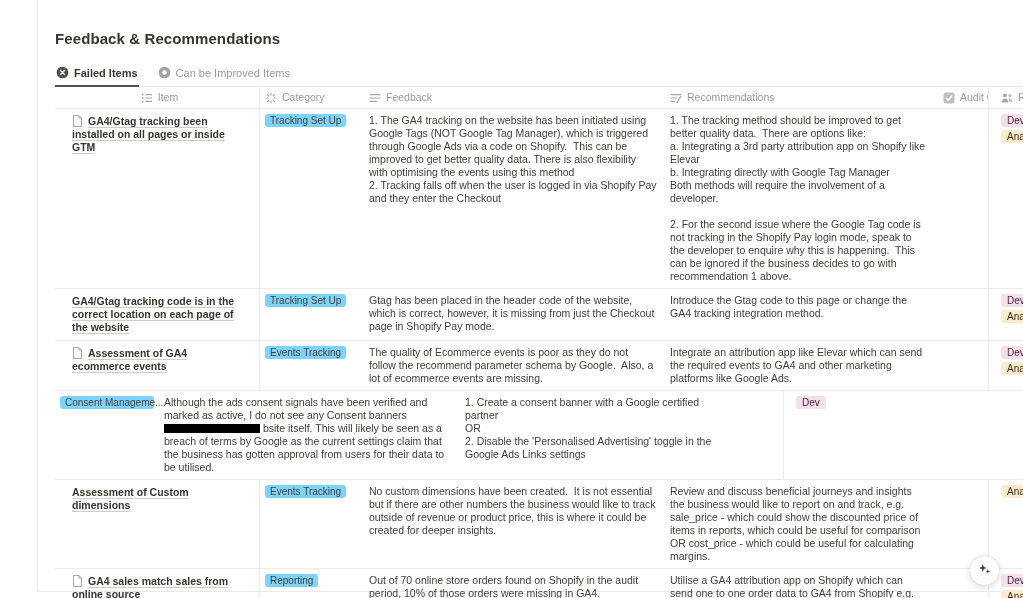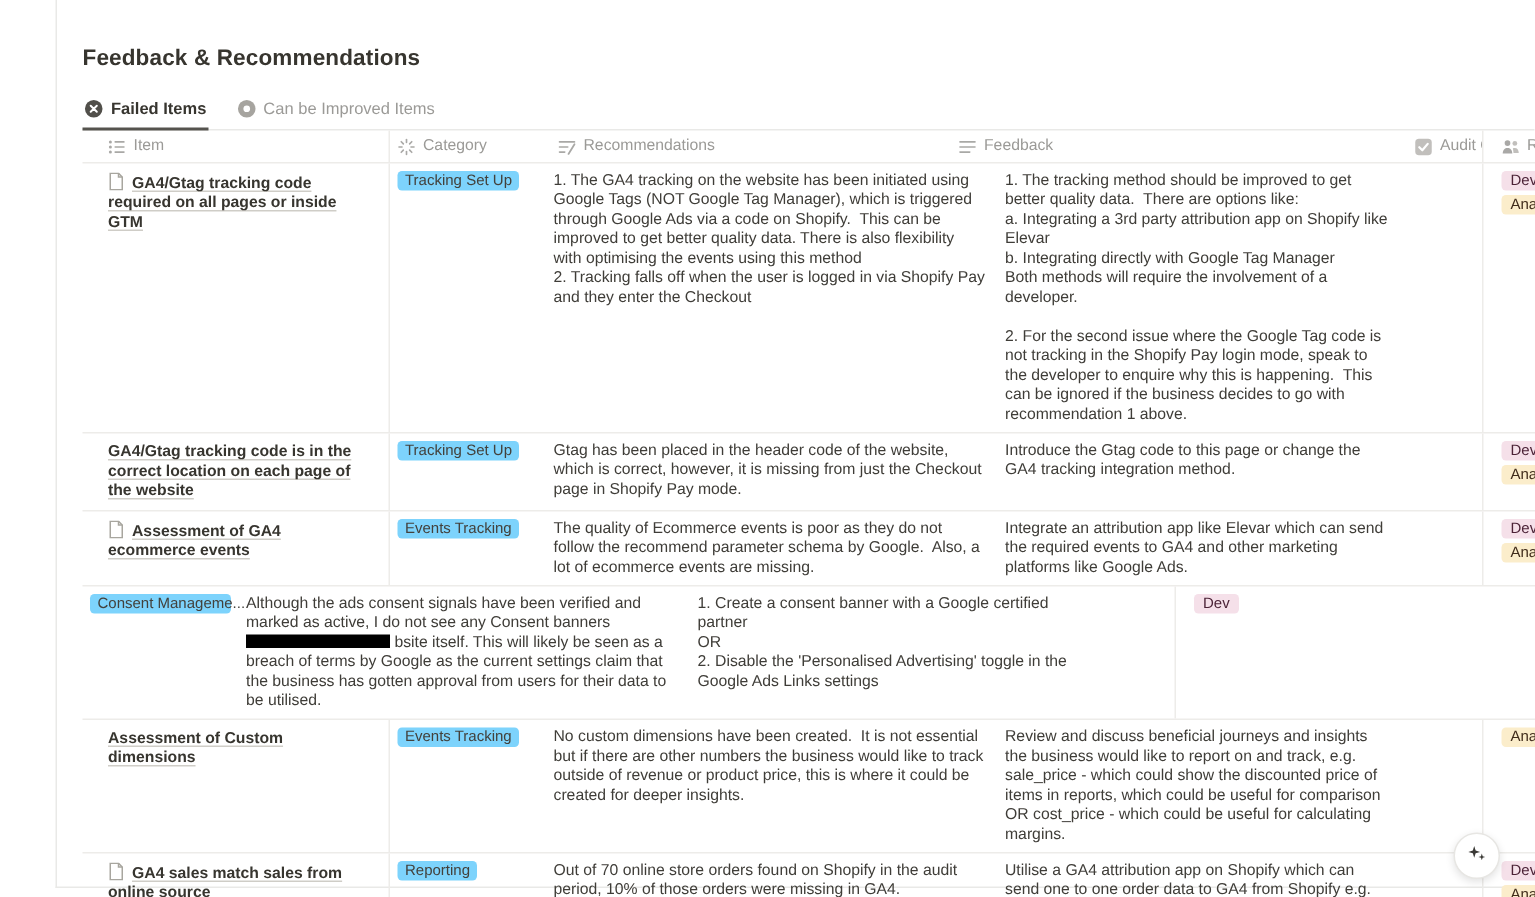--- a/index.html
+++ b/index.html
@@ -16,21 +16,21 @@
     border-bottom:1px solid #E9E9E7; width:968px; }
   .tab { display:flex; align-items:center; gap:5px; padding:3px 1px 6px 1px; font-size:11px;
     color:#9B9A97; font-weight:500; cursor:pointer; border-bottom:2px solid transparent; margin-bottom:-1px; }
   .tab.active { color:#37352F; font-weight:600; border-bottom-color:#55534E; }
   .tab-ic { width:13px; height:13px; display:inline-block; flex:none; }
 
   
   .tbl { width:990px; font-size:10.5px; line-height:13px; }
   .tr { display:flex; border-bottom:1px solid #EDECE9; align-items:stretch; }
   .c { padding:5px 8px; }
-  .c-item { width:205px; border-right:1px solid #EDECE9; padding:6px 12px 6px 17px; }
+  .c-item { width:205px; border-right:1px solid #EDECE9; padding:6px 12px 6px 17px;justify-content:center; }
   .c-cat  { width:107px; padding-left:5px; }
   .c-fb   { width:298px; padding-left:2px; }
   .c-rec  { width:270px; padding-left:5px; }
   .c-audit{ width:54px;  border-right:1px solid #EDECE9; }
   .c-resp { width:46px;  padding:5px 0 5px 12px; }
 
   .thead { color:#9B9A97; font-size:10.5px; }
   .thead .c { padding-top:4px; padding-bottom:4px; display:flex; align-items:center; gap:5px;
     white-space:nowrap; overflow:hidden; }
   .h-ic { width:12px; height:12px; flex:none; opacity:.85; }
@@ -113,36 +113,36 @@
                 <path d="M9 6 H11"></path>
                 <path d="M2.5 2.5 L3.9 3.9"></path>
                 <path d="M8.1 8.1 L9.5 9.5"></path>
                 <path d="M9.5 2.5 L8.1 3.9"></path>
                 <path d="M3.9 8.1 L2.5 9.5"></path>
               </g>
             </svg>
         </span>
         <span>Category</span>
       </div>
+      <div class="c c-fb">
+        <span class="h-ic">
+          <svg viewBox="0 0 12 12">
+              <path d="M1 2.6 H11 M1 6 H11 M1 9.4 H7.5" stroke="#9B9A97" stroke-width="1.1" stroke-linecap="round"></path>
+            </svg>
+        </span>
+        <span>Feedback</span>
+      </div>
       <div class="c c-rec">
         <span class="h-ic">
           <svg viewBox="0 0 12 12">
               <path d="M1 2.6 H11 M1 6 H6.5 M1 9.4 H4.5" stroke="#9B9A97" stroke-width="1.1" stroke-linecap="round"></path>
               <path d="M7 10.6 L11 4.2" stroke="#9B9A97" stroke-width="1.2" stroke-linecap="round"></path>
             </svg>
         </span>
         <span>Recommendations</span>
-      </div>
-      <div class="c c-fb">
-        <span class="h-ic">
-          <svg viewBox="0 0 12 12">
-              <path d="M1 2.6 H11 M1 6 H11 M1 9.4 H7.5" stroke="#9B9A97" stroke-width="1.1" stroke-linecap="round"></path>
-            </svg>
-        </span>
-        <span>Feedback</span>
       </div>
       <div class="c c-audit">
         <span class="h-ic">
           <svg viewBox="0 0 12 12">
               <rect x="0.5" y="0.5" width="11" height="11" rx="2.5" fill="#B7B5B1"></rect>
               <path d="M3.2 6.2 L5.2 8.2 L8.8 3.9" stroke="#fff" stroke-width="1.5" fill="none" stroke-linecap="round" stroke-linejoin="round"></path>
             </svg>
         </span>
         <span>Audit Q...</span>
       </div>
@@ -157,21 +157,21 @@
         </span>
         <span>R</span>
       </div>
     </div>
 
     <div class="tr r0">
       <div class="c c-item">
         <span class="pg-ic"><svg viewBox="0 0 11 12">
               <path d="M1.5 0.5 H7 L9.5 3 V11.5 H1.5 Z" fill="none" stroke="#A8A69F" stroke-width="1"></path>
               <path d="M7 0.5 V3 H9.5" fill="none" stroke="#A8A69F" stroke-width="1"></path>
-            </svg></span><span class="item-title">GA4/Gtag tracking code required on all pages or inside GTM</span>
+            </svg></span><span class="item-title">GA4/Gtag tracking been installed on all pages or inside GTM</span>
       </div>
       <div class="c c-cat"><span class="tag tag-gray">Tracking Set Up</span></div>
       <div class="c c-fb"><span class="txt">1. The GA4 tracking on the website has been initiated using Google Tags (NOT Google Tag Manager), which is triggered through Google Ads via a code on Shopify.  This can be improved to get better quality data. There is also flexibility with optimising the events using this method
 2. Tracking falls off when the user is logged in via Shopify Pay and they enter the Checkout</span></div>
       <div class="c c-rec"><span class="txt">1. The tracking method should be improved to get better quality data.  There are options like:
 a. Integrating a 3rd party attribution app on Shopify like Elevar
 b. Integrating directly with Google Tag Manager
 Both methods will require the involvement of a developer.
 
 2. For the second issue where the Google Tag code is not tracking in the Shopify Pay login mode, speak to the developer to enquire why this is happening.  This can be ignored if the business decides to go with recommendation 1 above.</span></div>

